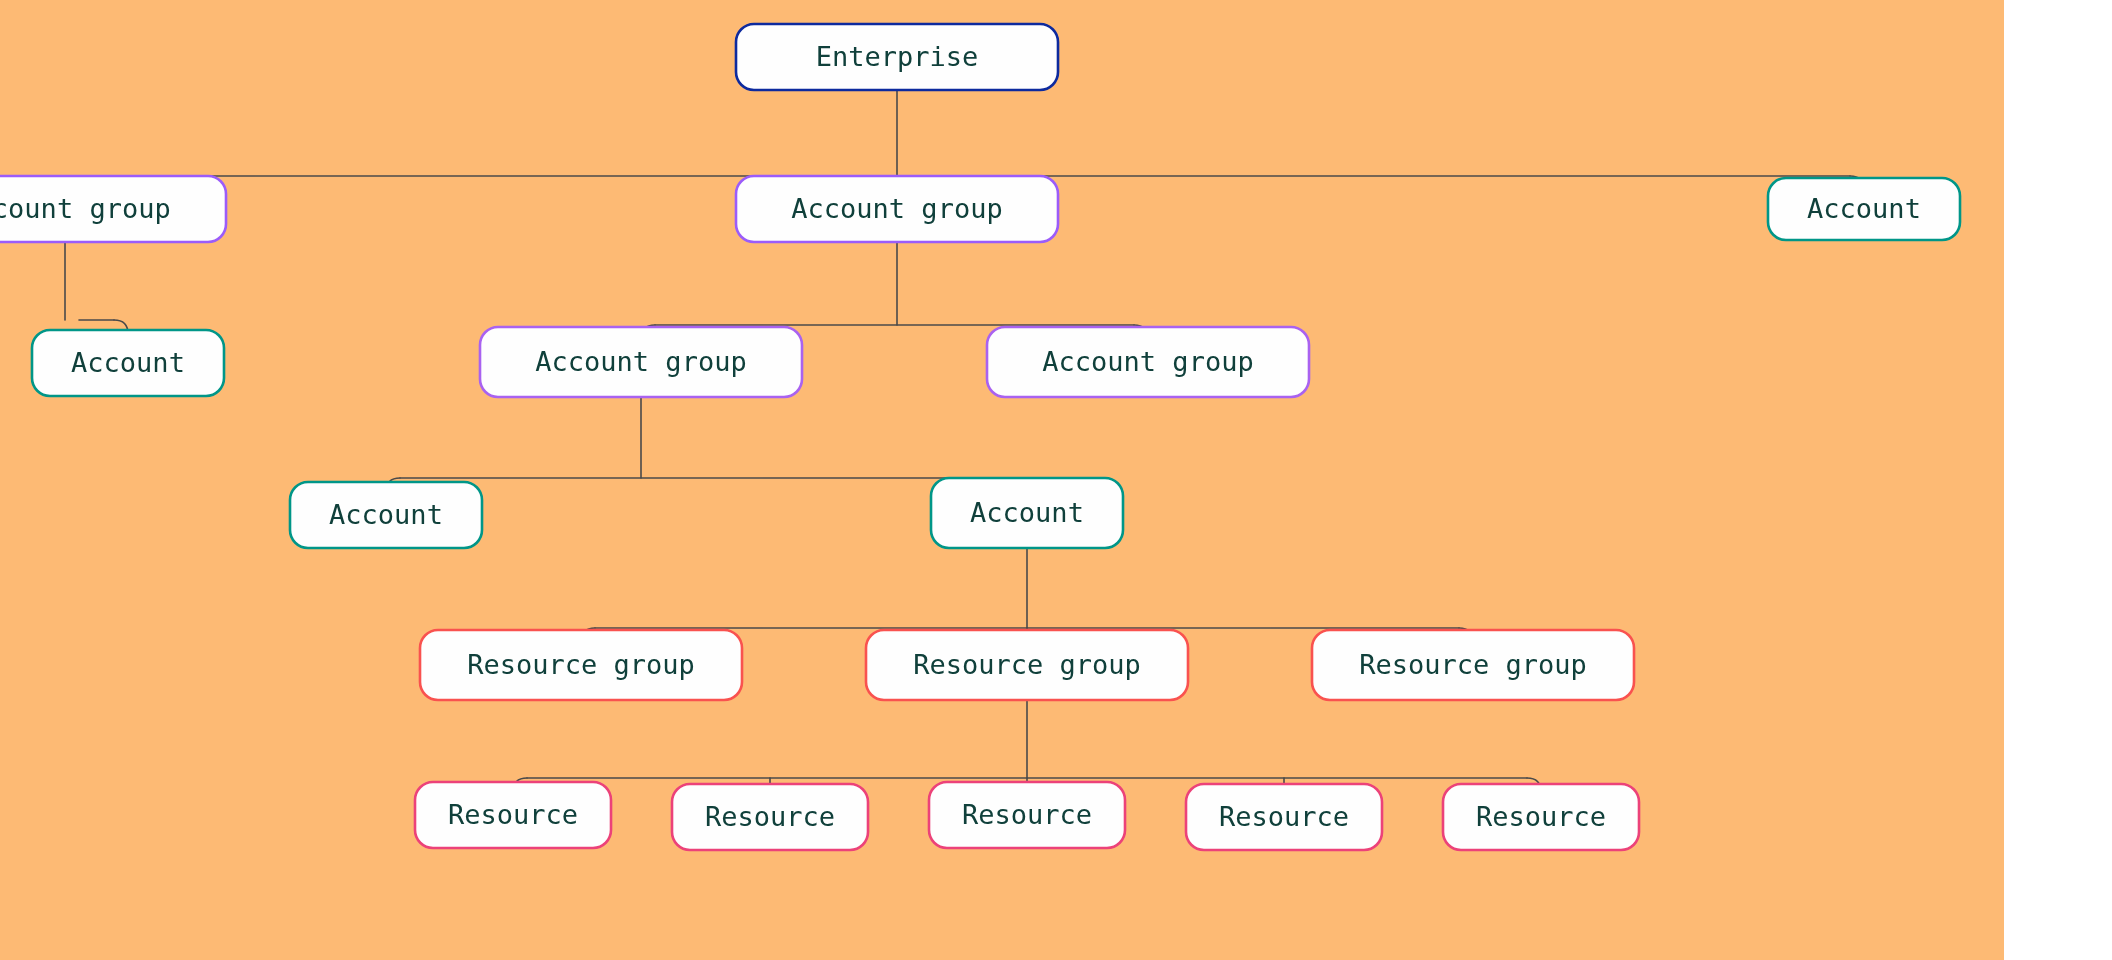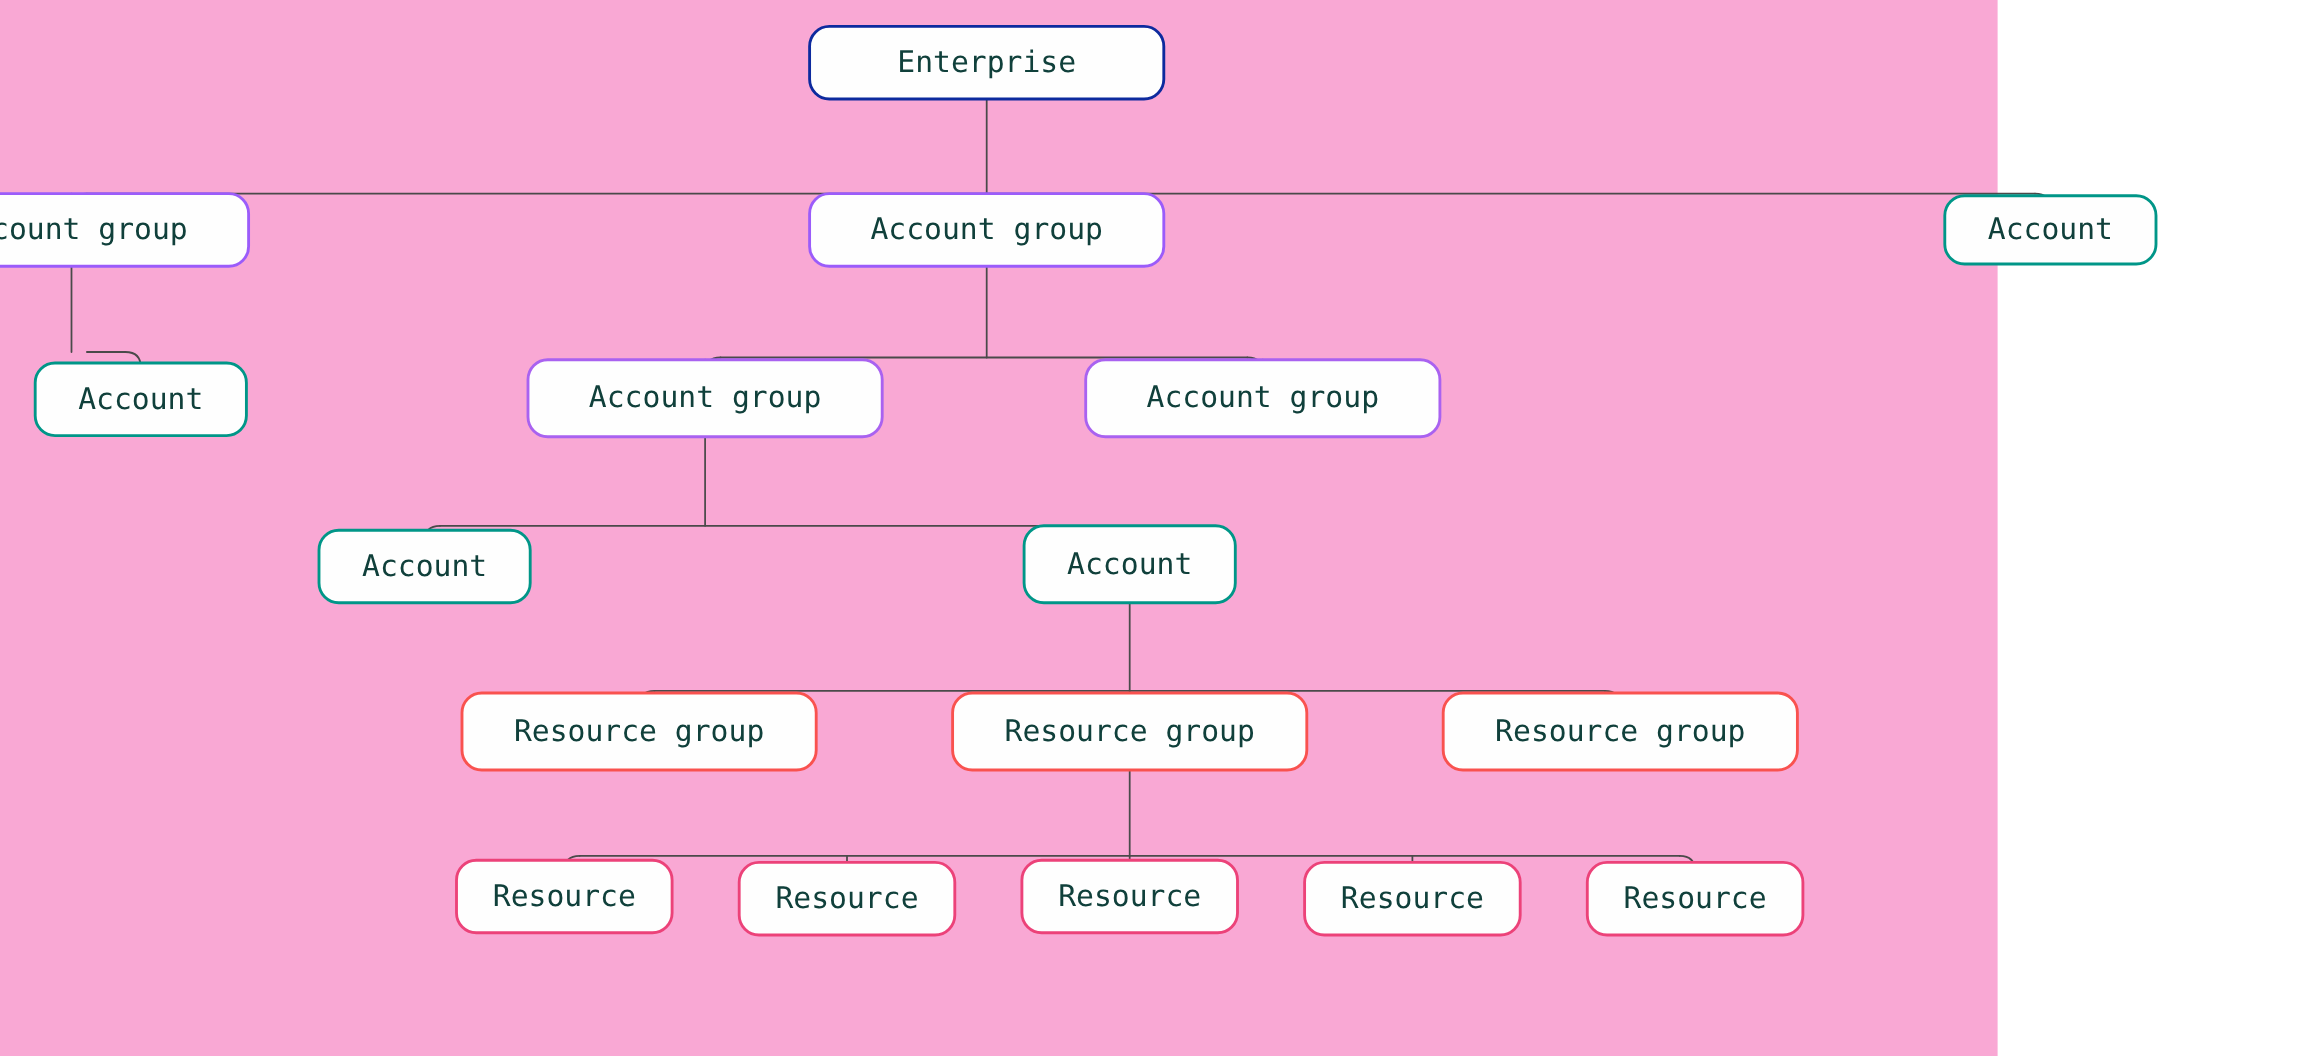--- a/index.html
+++ b/index.html
@@ -8,23 +8,23 @@
     background: #ffffff;
   }
   body {
     width: 2112px;
     height: 960px;
     font-family: "DejaVu Sans Mono", "Liberation Mono", monospace;
     overflow: hidden;
   }
   #diagram-root {
     position: relative;
-    width: 1816px;
+    width: 2004px;
     height: 960px;
-    background: #f9a8d4;
+    background: #fdba74;
   }
   svg#tree-svg {
     position: absolute;
     top: 0;
     left: 0;
     width: 2112px;
     height: 960px;
     display: block;
   }
   .edge-path {

